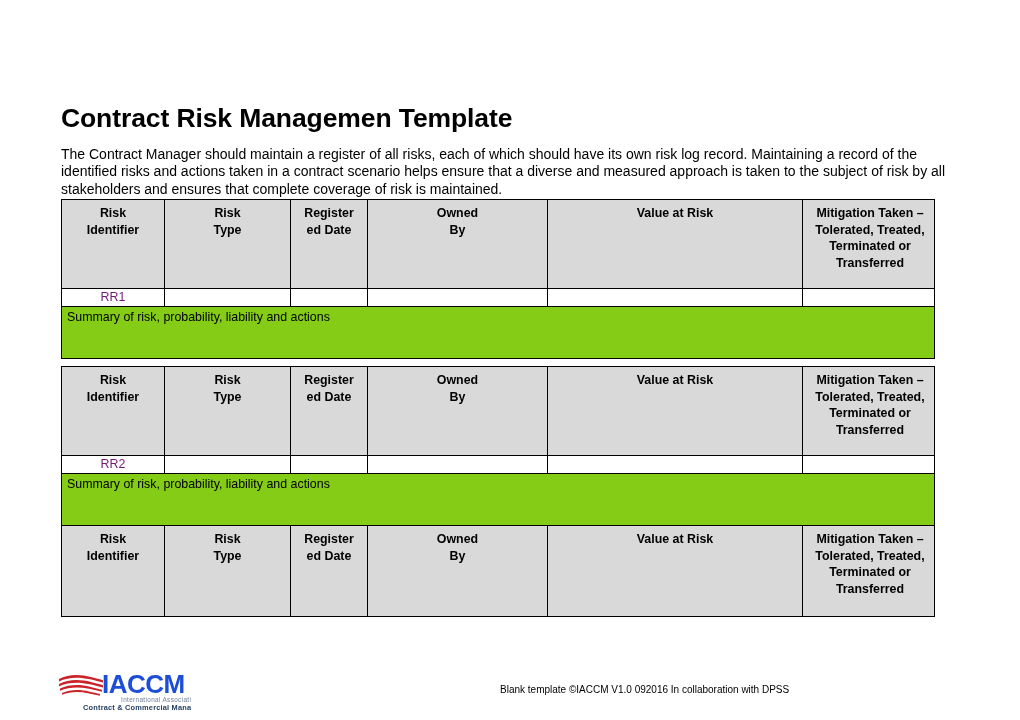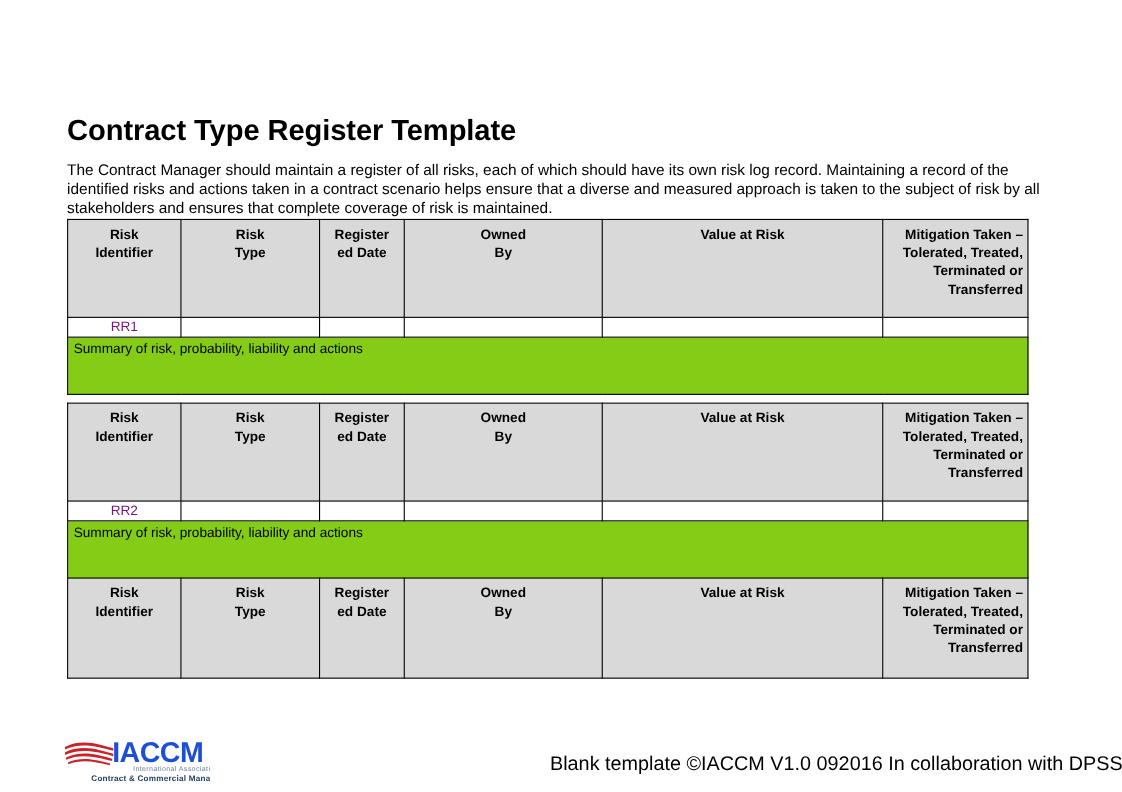--- a/index.html
+++ b/index.html
@@ -75,21 +75,21 @@
 
   .hdr {
     background: #d9d9d9;
     font-weight: bold;
     line-height: 16.6px;
   }
   .hdr .cellpad {
     padding: 5px 4px 4px 4px;
   }
   .hdr-center .cellpad { text-align: center; }
-  .hdr-left   .cellpad { text-align: right; padding-left: 7px; }
+  .hdr-left   .cellpad { text-align: center; padding-left: 7px; }
 
   .hdr-row td { height: 88px; }
   .hdr-row-tall td { height: 90px; }
 
   .data-row td {
     height: 17px;
     background: #ffffff;
   }
   .data-row .cellpad {
     padding: 1px 4px 1px 4px;
@@ -169,30 +169,30 @@
     top: 668px;
     width: 133px;
     height: 48px;
     overflow: hidden;
   }
 
   .footer-note {
     position: absolute;
     left: 500px;
     top: 684px;
-    font-size: 18px;
+    font-size: 10px;
     white-space: nowrap;
   }
 </style>
 </head>
 <body>
 
 <div class="page">
 
-  <h1 class="doc-title">Contract Type Register Template</h1>
+  <h1 class="doc-title">Contract Risk Managemen Template</h1>
 
   <p class="intro">The Contract Manager should maintain a register of all risks, each of which should have its own risk log record.   Maintaining a record of the identified risks and actions taken in a contract scenario helps ensure that a diverse and measured approach is taken to the subject of risk by all stakeholders and ensures that complete coverage of risk is maintained.</p>
 
   <table class="risk-table">
     <colgroup>
       <col class="col-id">
       <col class="col-type">
       <col class="col-date">
       <col class="col-owner">
       <col class="col-value">

